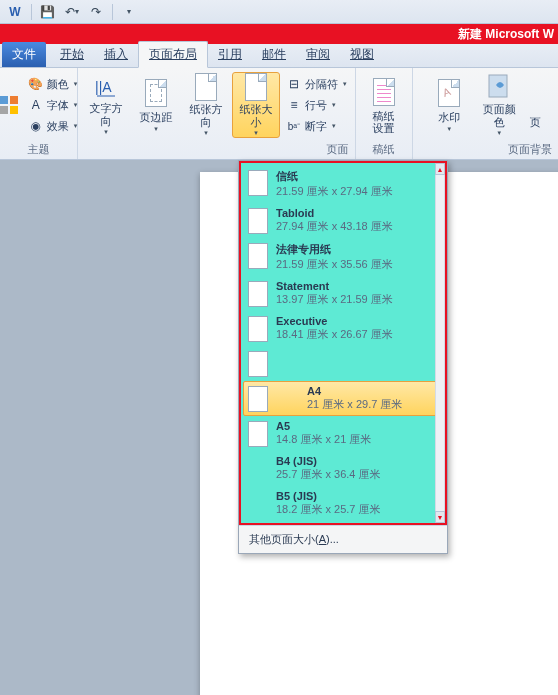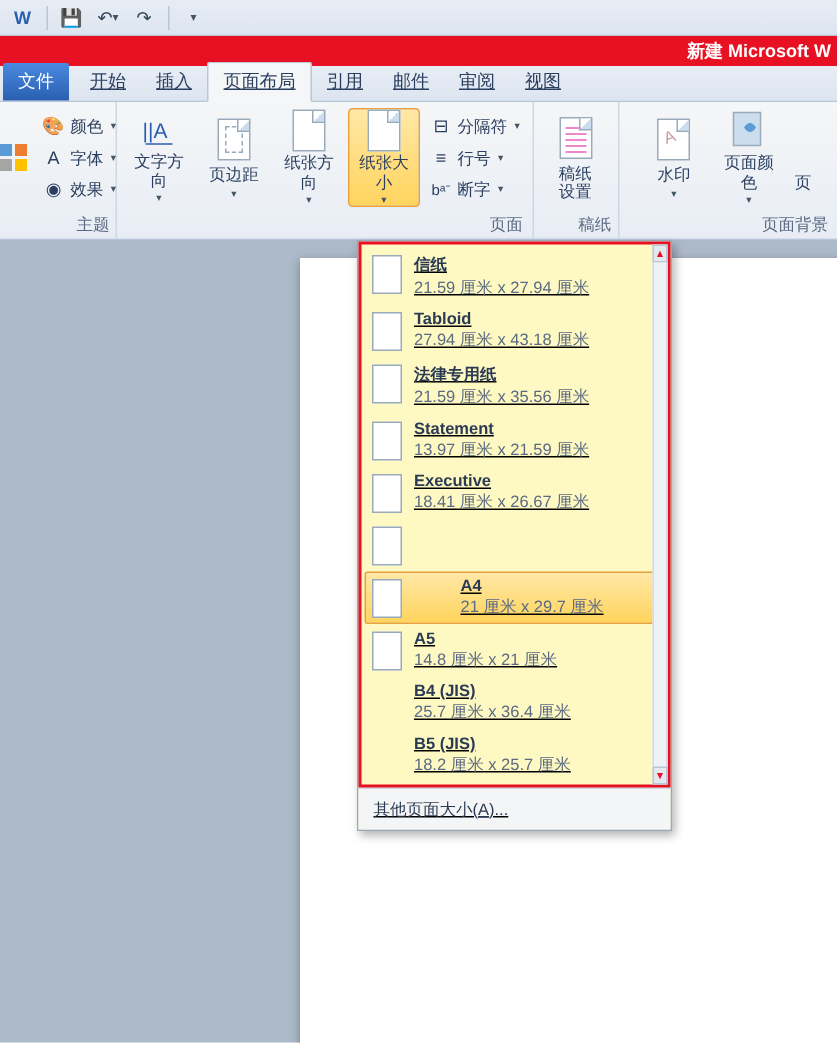--- a/index.html
+++ b/index.html
@@ -17,41 +17,41 @@
   
   .tabstrip { height: 24px; background: linear-gradient(#e8edf5, #dde5f0); display: flex; align-items: flex-end; padding-left: 2px; border-bottom: 1px solid #b8c6d9; }
   .filetab { background: linear-gradient(#4a8ae0, #2a5fb0); color: #fff; padding: 4px 10px; font-size: 12px; border-radius: 2px 2px 0 0; margin-right: 4px; }
   .tab { padding: 4px 10px; font-size: 12px; color: #2a3f5f; cursor: default; text-decoration: underline; }
   .tab.active { background: #f5f6f7; border: 1px solid #b8c6d9; border-bottom: 1px solid #f5f6f7; border-radius: 2px 2px 0 0; margin-bottom: -1px; }
 
   
   .ribbon { height: 92px; background: linear-gradient(#f5f6f7, #e8edf5); border-bottom: 1px solid #b8c6d9; display: flex; position: relative; }
   .group { display: flex; flex-direction: column; align-items: center; padding: 2px 4px 0 4px; border-right: 1px solid #cdd7e5; height: 100%; }
   .group-body { flex: 1; display: flex; align-items: center; gap: 2px; }
-  .group-label { font-size: 11px; color: #5a6a82; padding: 2px 0; text-align: right; width: 100%; }
+  .group-label { font-size: 11px; color: #5a6a82; padding: 2px 0; text-align: center; width: 100%; }
   .bigbtn { display: flex; flex-direction: column; align-items: center; justify-content: center; width: 48px; height: 66px; border: 1px solid transparent; border-radius: 3px; padding: 2px; }
   .bigbtn.active { background: linear-gradient(#ffe8a6, #ffd45e); border: 1px solid #e8a13d; }
   .bigbtn .icon { width: 32px; height: 32px; display: flex; align-items: center; justify-content: center; }
   .bigbtn .lbl { font-size: 11px; color: #2a3f5f; text-align: center; line-height: 1.1; margin-top: 2px; }
   .bigbtn .arrow { font-size: 7px; color: #456; margin-top: 1px; }
   .smallrow { display: flex; flex-direction: column; gap: 1px; }
   .smallbtn { display: flex; align-items: center; height: 20px; padding: 0 4px; font-size: 11px; color: #2a3f5f; gap: 3px; white-space: nowrap; }
   .smallbtn .sicon { width: 16px; height: 16px; display: inline-flex; align-items: center; justify-content: center; font-size: 12px; }
   .smallbtn .sarrow { font-size: 7px; color: #456; margin-left: 2px; }
 
   
   .pageicon { width: 24px; height: 30px; background: #fff; border: 1px solid #9ab; position: relative; }
   .pageicon::after { content: ""; position: absolute; top: 0; right: 0; width: 7px; height: 7px; background: linear-gradient(135deg, #fff 50%, #cde 50%); border-left: 1px solid #9ab; border-bottom: 1px solid #9ab; }
 
   
   .docarea { position: absolute; top: 160px; left: 0; right: 0; bottom: 0; background: #acb9c8; }
   .page { position: absolute; top: 12px; left: 200px; width: 400px; height: 600px; background: #fff; box-shadow: 0 2px 6px rgba(0,0,0,0.3); }
 
   
-  .menu { position: absolute; top: 160px; left: 238px; width: 210px; background: #fef9c3; border: 1px solid #9aa7b8; box-shadow: 2px 3px 6px rgba(0,0,0,0.3); z-index: 20; text-decoration: underline; }
+  .menu { position: absolute; top: 160px; left: 238px; width: 210px; background: #5eead4; border: 1px solid #9aa7b8; box-shadow: 2px 3px 6px rgba(0,0,0,0.3); z-index: 20; }
   .menu-inner { border: 2px solid #e81123; margin: 0; position: relative; }
   .menu-list { max-height: 438px; overflow: hidden; padding: 2px 2px; position: relative; }
   .menu-item { display: flex; align-items: flex-start; padding: 3px 4px; gap: 8px; border: 1px solid transparent; border-radius: 2px; }
   .menu-item.sel { background: linear-gradient(#ffe8a6, #ffd45e); border: 1px solid #e8a13d; gap: 39px; }
   .menu-item .mi-icon { width: 20px; height: 26px; background: #fff; border: 1px solid #9ab; margin-top: 1px; flex-shrink: 0; }
   .menu-item.noicon .mi-icon { visibility: hidden; }
   .menu-item .mi-text { display: flex; flex-direction: column; }
   .menu-item .mi-title { font-size: 11px; font-weight: bold; color: #2a3a52; }
   .menu-item .mi-dim { font-size: 11px; color: #5a6a82; }
   .menu-footer { padding: 6px 10px; font-size: 11px; color: #2a3a52; border-top: 1px solid #cdd7e5; background: #f4f5f6; }

